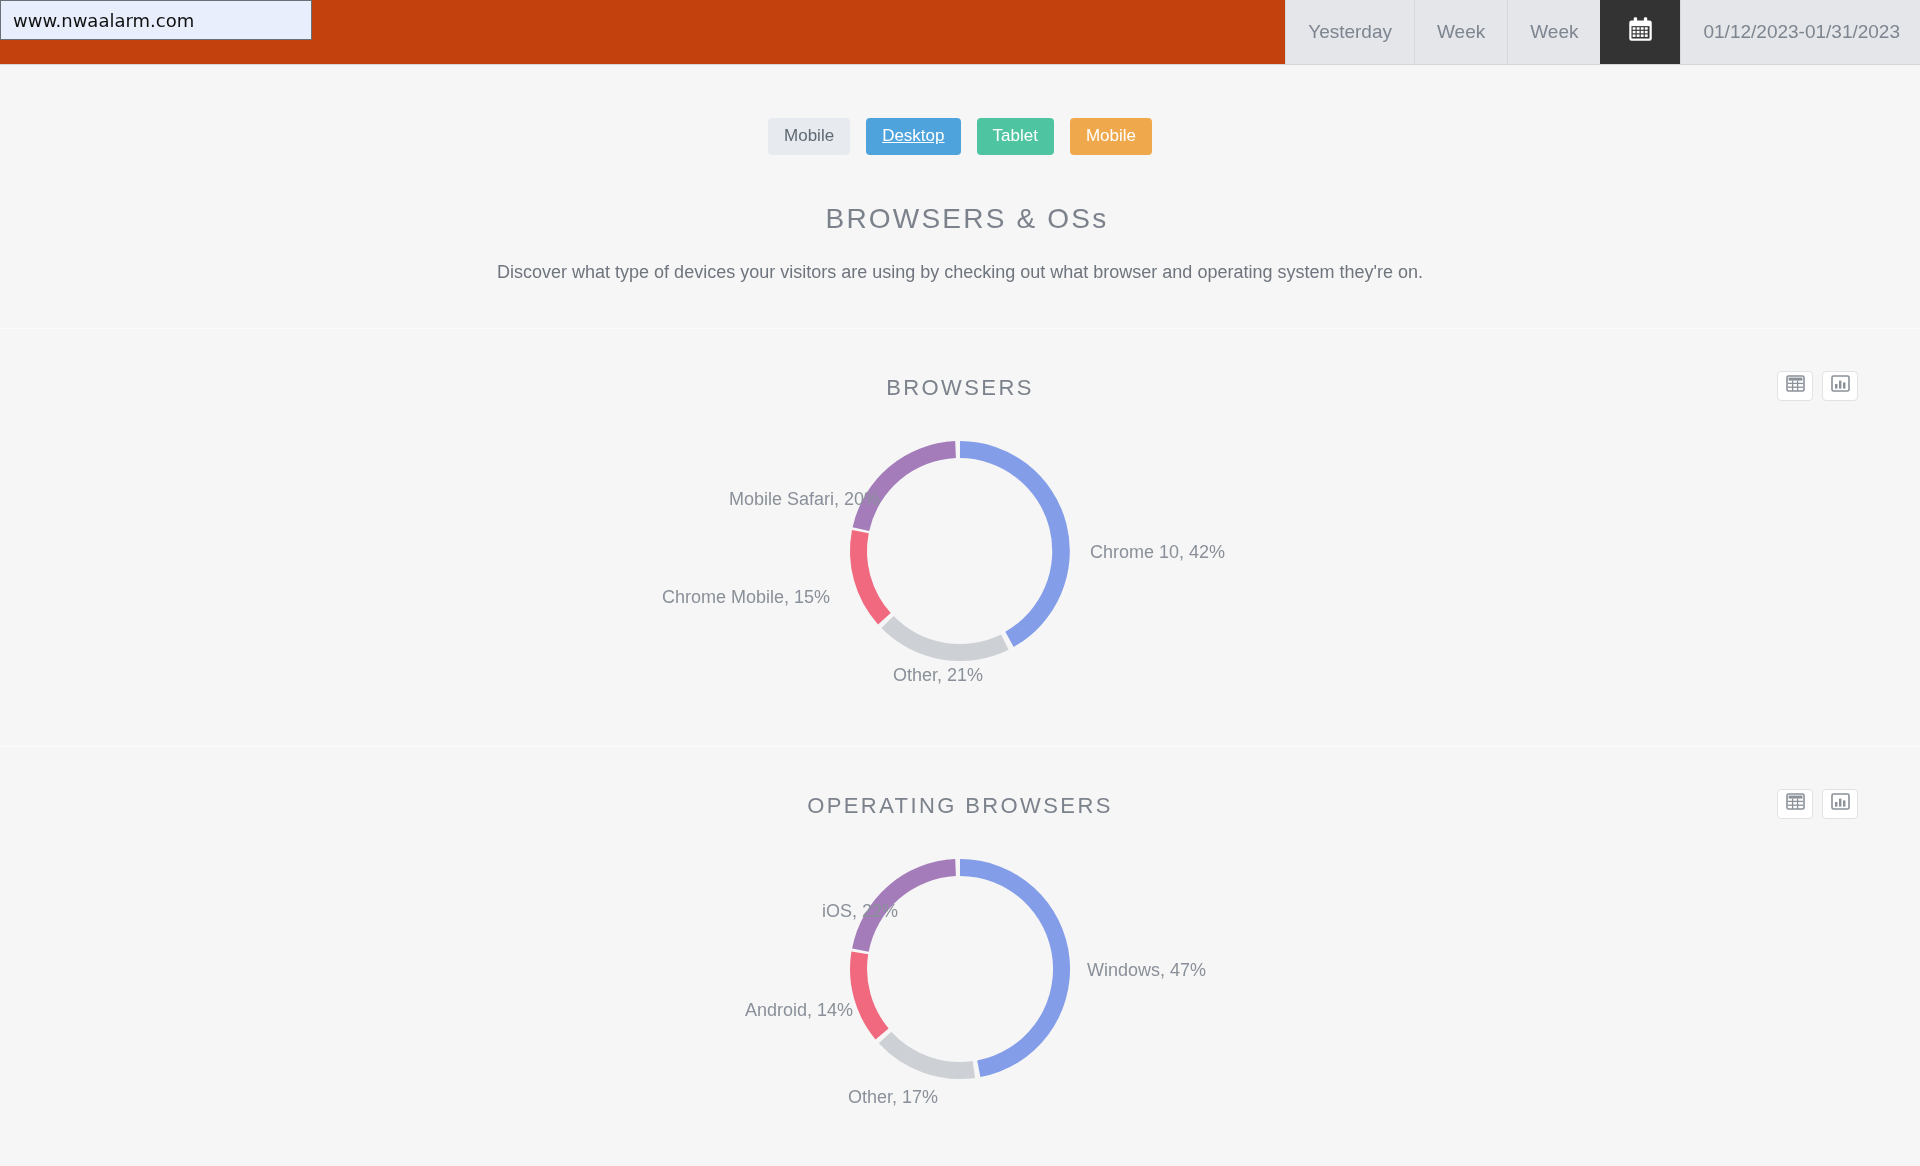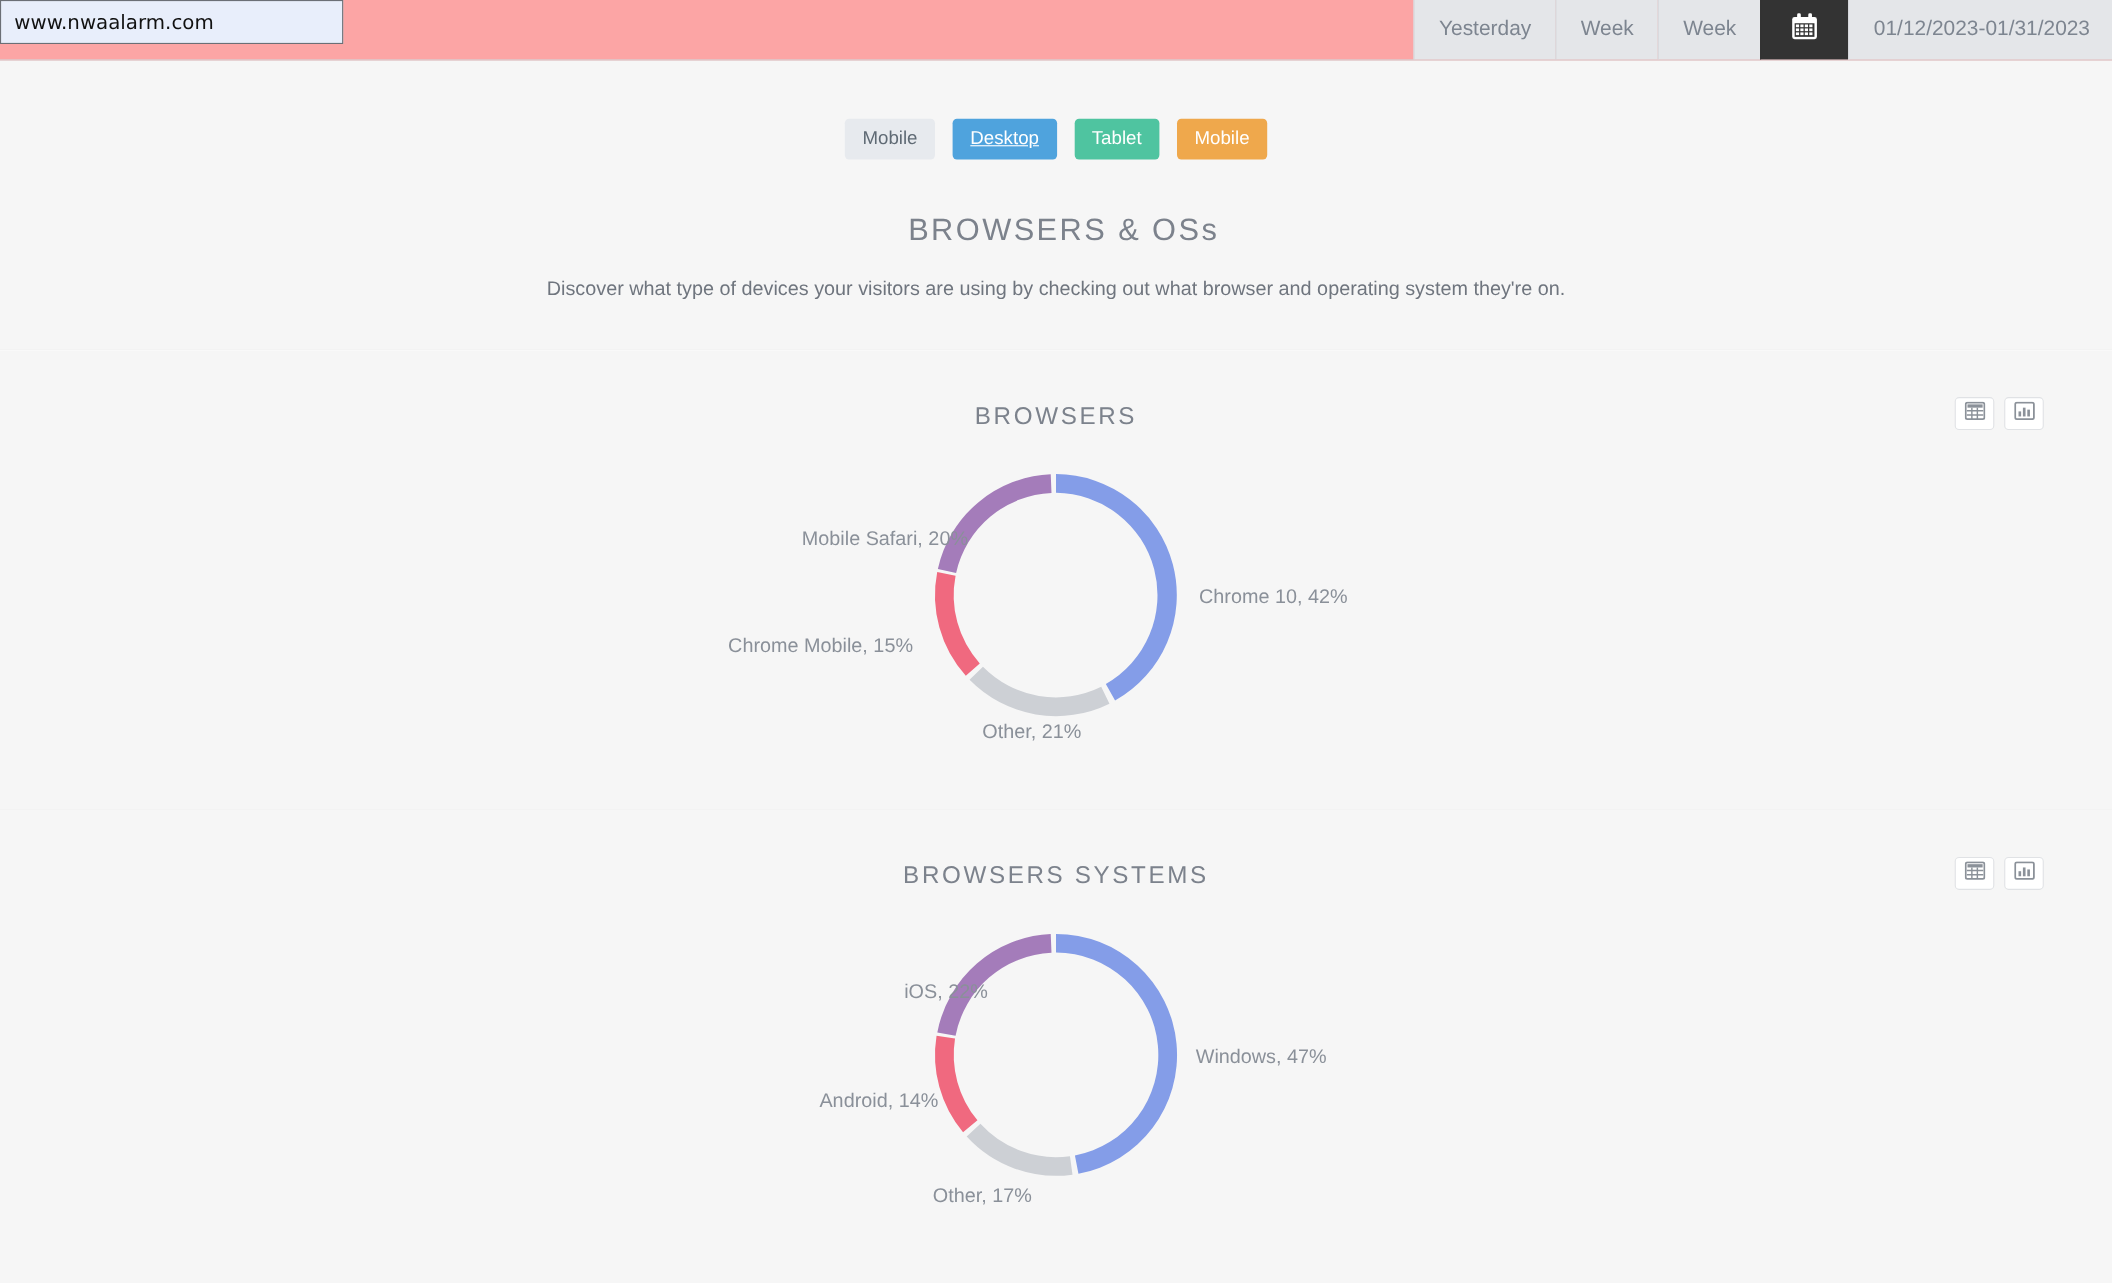--- a/index.html
+++ b/index.html
@@ -6,22 +6,22 @@
   html, body {
     width: 1920px; height: 1166px;
     background: #f6f6f6;
     font-family: "DejaVu Sans", sans-serif;
     overflow: hidden;
   }
 
   
   .topbar {
     position: relative;
-    height: 55px;
-    background: #fca5a5;
+    height: 65px;
+    background: #c2410c;
     border-bottom: 1px solid #d3d5d8;
     display: flex;
     align-items: stretch;
   }
   .urlbar {
     width: 312px;
     height: 40px;
     margin: 0;
     background: #e8eefb;
     border: 1px solid #6b6f76;
@@ -228,21 +228,21 @@
       <text class="donut-label" x="468" y="280" text-anchor="middle">Other, 21%</text>
       <text class="donut-label" x="360" y="202" text-anchor="end">Chrome Mobile, 15%</text>
       <text class="donut-label" x="410" y="104" text-anchor="end">Mobile Safari, 20%</text>
     </svg>
   </div>
 </div>
 
 <div class="divider"></div>
 
 <div class="panel">
-  <div class="panel-title">BROWSERS SYSTEMS</div>
+  <div class="panel-title">OPERATING BROWSERS</div>
   <div class="view-toggle">
     <div class="vt-btn">
       <span>
         <svg width="19" height="17" viewBox="0 0 19 17">
           <rect x="1" y="1" width="17" height="15" rx="1.5" fill="none" stroke="#8b9199" stroke-width="1.6"></rect>
           <rect x="2.6" y="2.6" width="13.8" height="3" fill="#8b9199"></rect>
           <line x1="2" y1="8.4" x2="17" y2="8.4" stroke="#8b9199" stroke-width="1.3"></line>
           <line x1="2" y1="12.2" x2="17" y2="12.2" stroke="#8b9199" stroke-width="1.3"></line>
           <line x1="6.6" y1="5.6" x2="6.6" y2="16" stroke="#8b9199" stroke-width="1.3"></line>
           <line x1="11.6" y1="5.6" x2="11.6" y2="16" stroke="#8b9199" stroke-width="1.3"></line>

